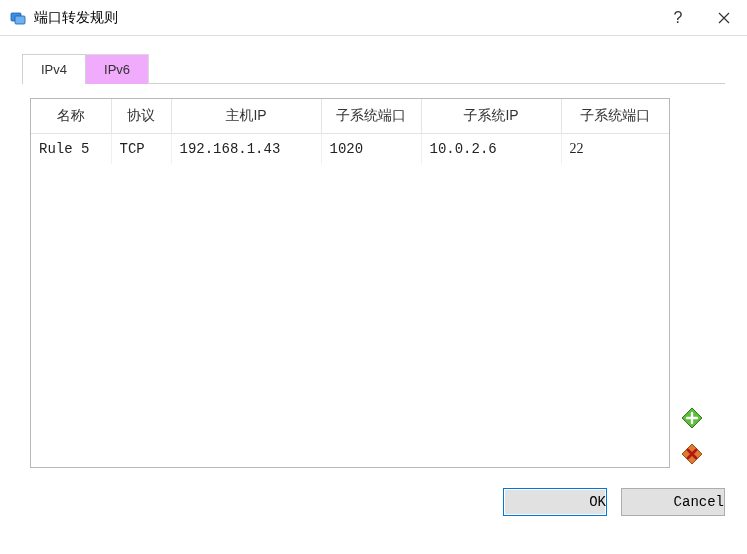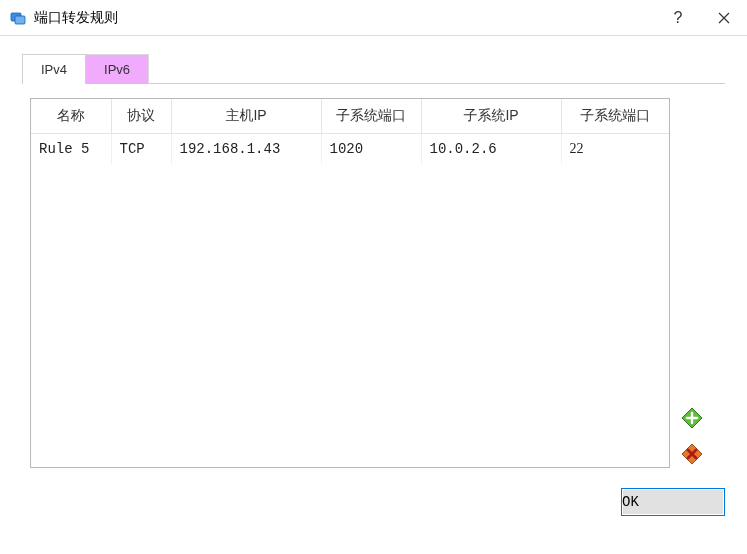--- a/index.html
+++ b/index.html
@@ -121,21 +121,21 @@
       padding: 8px 22px 14px 0;
     }
     .btn {
       min-width: 104px;
       height: 28px;
       border: 1px solid #adadad;
       background: #e1e1e1;
       font-family: "Courier New", "SimSun", monospace;
       font-size: 14px;
       color: #000;
-      display: inline-flex; align-items: center; justify-content: flex-start;
+      display: inline-flex; align-items: center; justify-content: flex-end;
       cursor: pointer;
     }
     .btn.primary {
       border: 1px solid #0078d7;
       box-shadow: inset 0 0 0 1px #fff;
     }
   </style>
 </head>
 <body>
 
@@ -213,13 +213,16 @@
         </svg>
       </div>
     </div>
   </div>
 </div>
 
 <div class="footer">
   <button class="btn primary">
     <span>OK</span>
   </button>
+  <button class="btn">
+    <span>Cancel</span>
+  </button>
 </div>
 
 </body></html>

